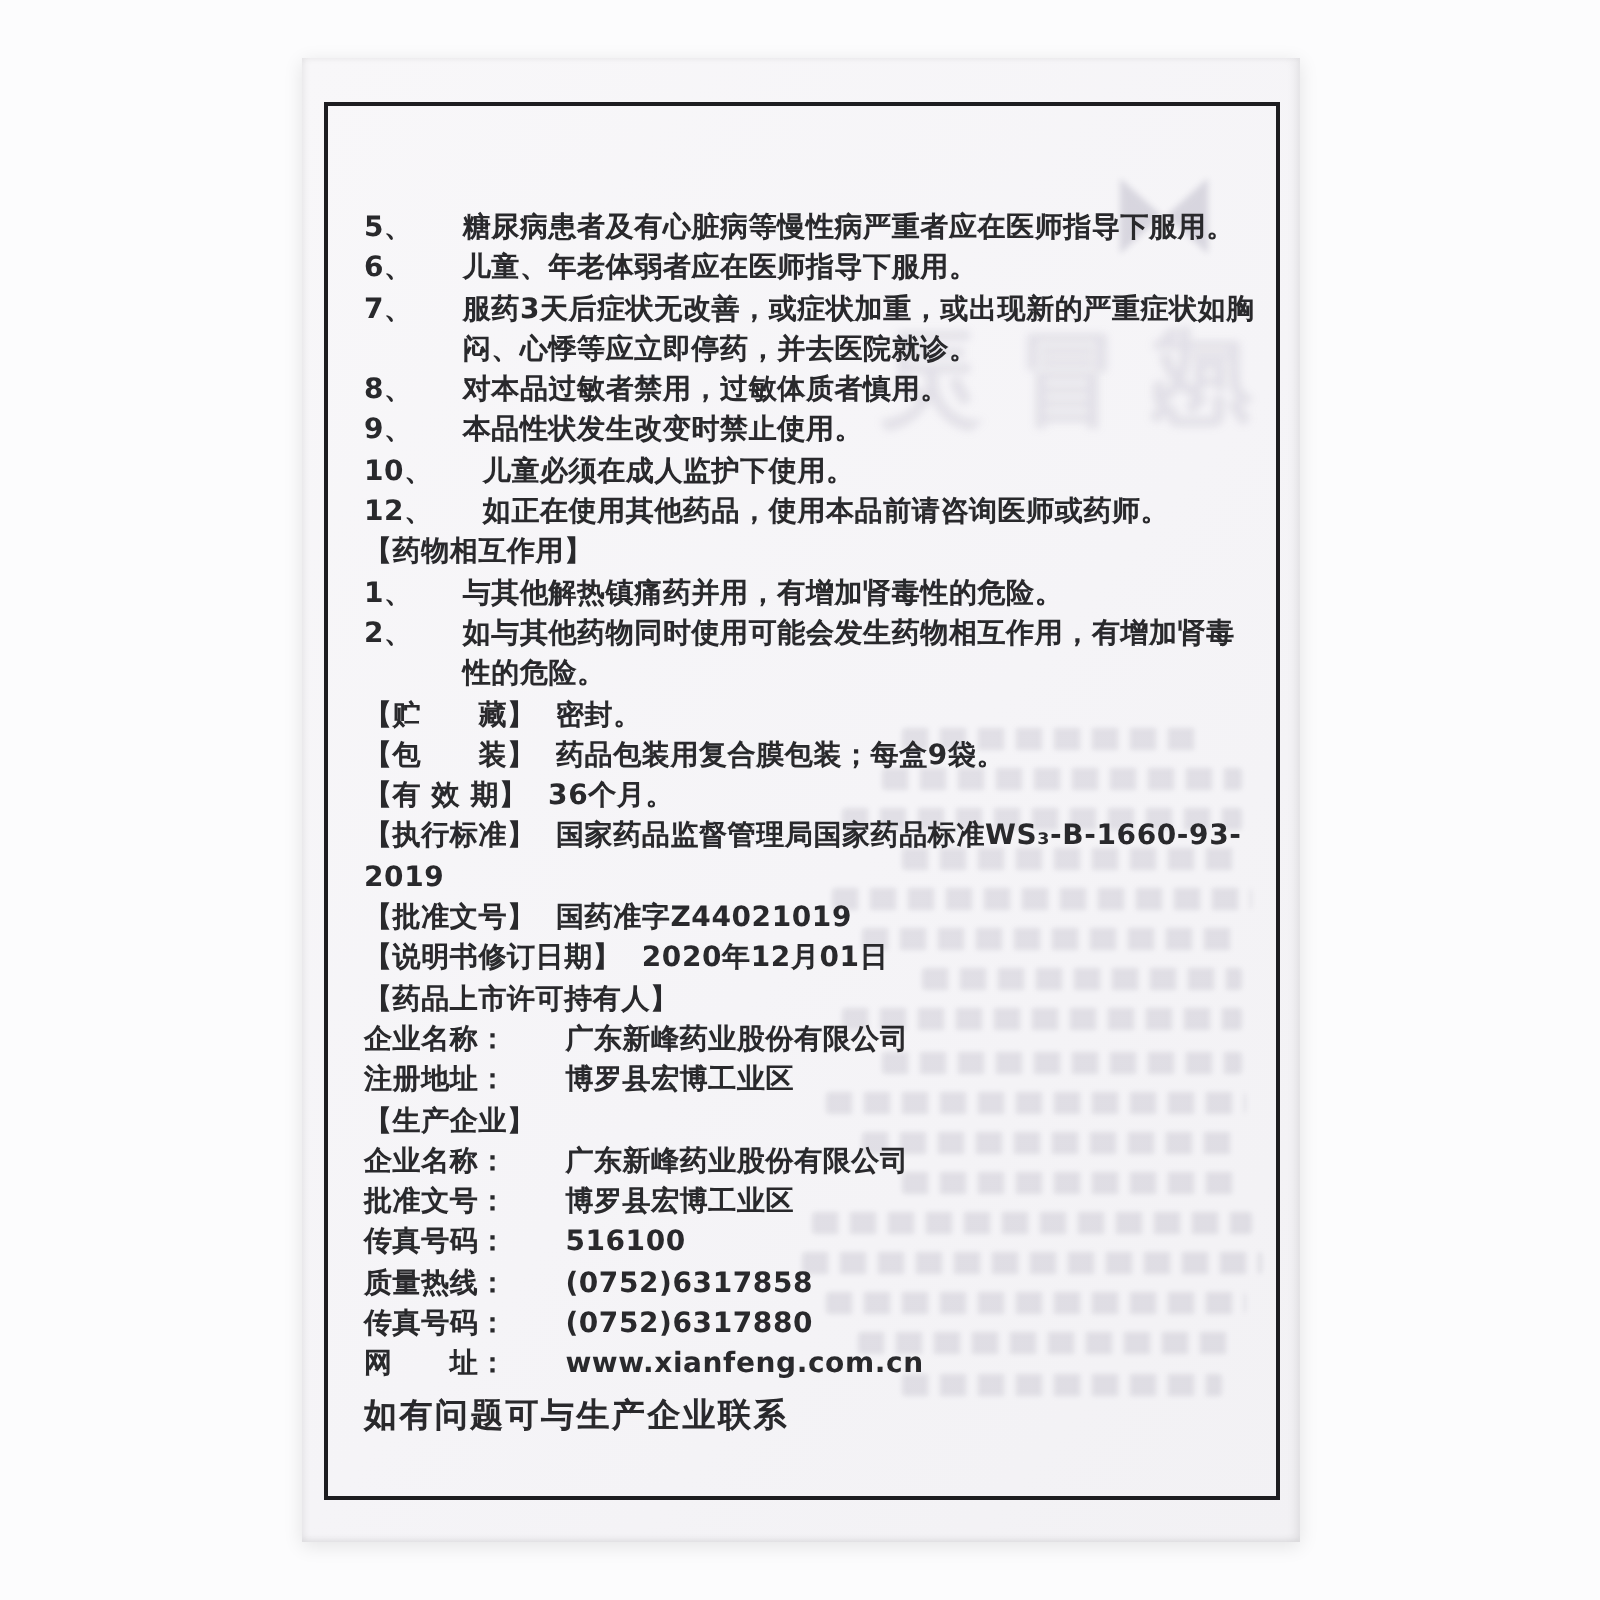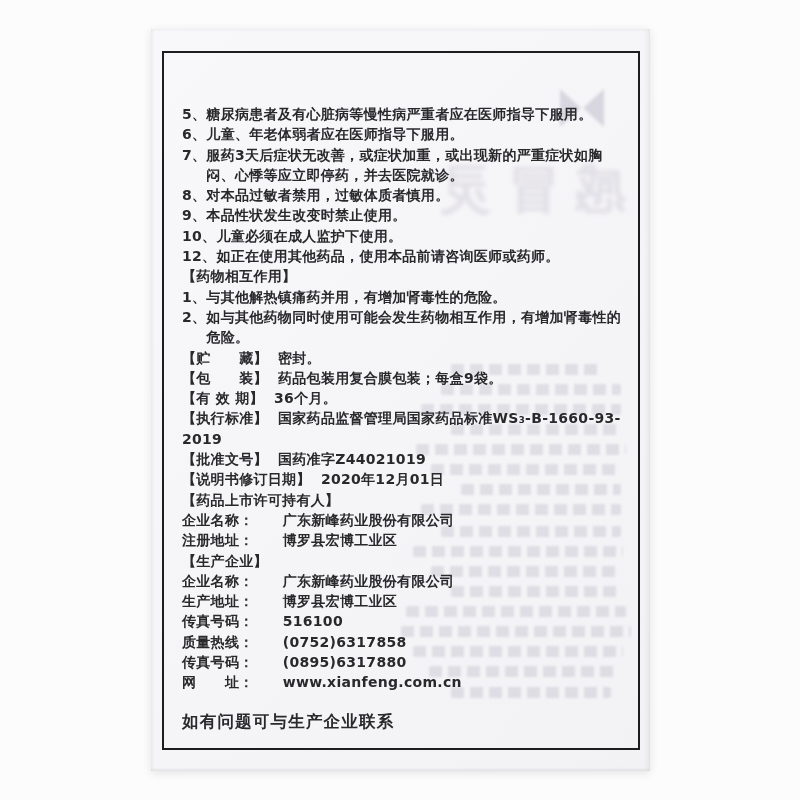--- a/index.html
+++ b/index.html
@@ -21,24 +21,24 @@
     border:2.5px solid #1d1d20;
   }
   .content{
     position:absolute;left:31px;top:75px;width:447px;
     color:#29292c;font-size:14px;line-height:20.3px;
     font-weight:700;letter-spacing:0.3px;
   }
   .row{min-height:20.3px;}
   .item{display:flex;}
   .num{flex:0 0 auto;white-space:pre;}
-  .txt{flex:1 1 auto;}
+  .txt{flex:1 1 auto;margin-left:25px;}
   .field .val{margin-left:5px;}
   .contact .val{margin-left:24px;}
-  .footer-row{font-size:16.5px;margin-top:19px;letter-spacing:1.2px;}
+  .footer-row{font-size:16.5px;margin-top:5px;letter-spacing:1.2px;}
   
   .brand{
     position:absolute;left:272px;top:126px;
     font-size:52px;font-weight:700;letter-spacing:16px;white-space:nowrap;
     color:rgba(122,118,150,0.16);
     transform:scaleX(-1);filter:blur(2px);
   }
   .logo-x{position:absolute;left:406px;top:58px;width:50px;height:42px;
     opacity:0.32;filter:blur(1.5px);}
   .st{
@@ -159,34 +159,34 @@
       <span class="val">博罗县宏博工业区</span>
     </div>
 
     <div class="row header">【生产企业】</div>
 
     <div class="row field contact">
       <span class="lbl">企业名称：</span>
       <span class="val">广东新峰药业股份有限公司</span>
     </div>
     <div class="row field contact">
-      <span class="lbl">生产地址：</span>
+      <span class="lbl">批准文号：</span>
       <span class="val">博罗县宏博工业区</span>
     </div>
     <div class="row field contact">
       <span class="lbl">传真号码：</span>
       <span class="val">516100</span>
     </div>
     <div class="row field contact">
       <span class="lbl">质量热线：</span>
       <span class="val">(0752)6317858</span>
     </div>
     <div class="row field contact">
       <span class="lbl">传真号码：</span>
-      <span class="val">(0895)6317880</span>
+      <span class="val">(0752)6317880</span>
     </div>
     <div class="row field contact">
       <span class="lbl">网　　址：</span>
       <span class="val">www.xianfeng.com.cn</span>
     </div>
 
     <div class="row footer-row">如有问题可与生产企业联系</div>
 
   </div>
 </div>

